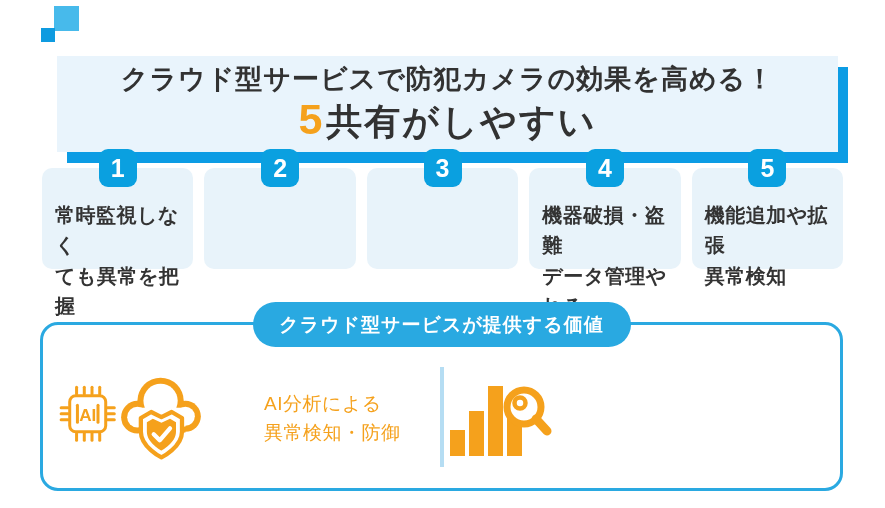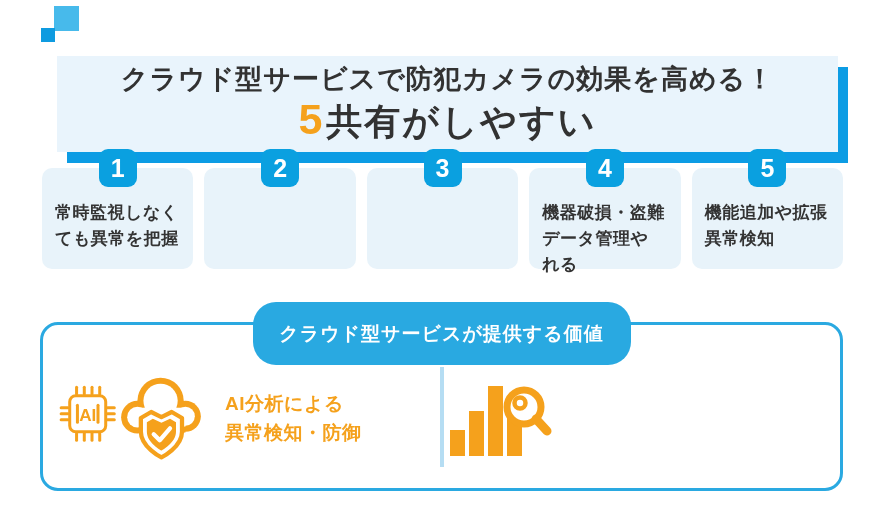--- a/index.html
+++ b/index.html
@@ -49,48 +49,48 @@
     background: #E8F3FA; border-radius: 10px;
   }
   .merit-badge {
     position: absolute; top: -19px; left: 50%; transform: translateX(-50%);
     width: 38px; height: 38px; border-radius: 9px; background: #0AA0E0;
     color: #ffffff; font-size: 25px; font-weight: bold;
     display: flex; align-items: center; justify-content: center;
   }
   .merit-text {
     padding: 32px 13px 0 13px;
-    font-size: 17px; font-weight: bold; color: #333333;
+    font-size: 20px; font-weight: bold; color: #333333;
     line-height: 1.52; white-space: pre-line; letter-spacing: 0.5px;
   }
 
   
   .value-box {
     position: absolute; left: 40px; top: 322px; width: 803px; height: 169px;
     border: 3px solid #2AA9E1; border-radius: 18px;
   }
   .value-pill {
     position: absolute; top: -23px; left: 50%; transform: translateX(-50%);
-    width: 378px; height: 63px; border-radius: 23px; background: #29A9E1;
+    width: 378px; height: 45px; border-radius: 23px; background: #29A9E1;
     color: #ffffff; font-size: 19px; font-weight: bold; letter-spacing: 1px;
     display: flex; align-items: center; justify-content: center; z-index: 2;
   }
   .value-items { display: flex; width: 100%; height: 100%; }
   .value-item {
     flex: 1; display: flex; flex-direction: row; align-items: center;
     padding-top: 22px;
   }
   .value-divider {
     width: 2px; background: #B5DDF3; margin-top: 42px; height: 100px;
     flex: 0 0 2px;
   }
   .value-icon { height: 96px; display: flex; align-items: center; justify-content: center; }
   .value-label {
-    margin-top: 2px; font-size: 19px; font-weight: bold; color: #F5A11C;
-    line-height: 1.5; white-space: pre-line; text-align: left; letter-spacing: 0.5px;
+    margin-top: 2px; font-size: 19px; font-weight: normal; color: #F5A11C;
+    line-height: 1.5; white-space: pre-line; text-align: left; letter-spacing: 0.5px; margin-left: 39px;
   }
 </style>
 </head>
 <body>
 
 <div class="page">
 
   <div class="deco-square-big"></div>
   <div class="deco-square-small"></div>
 

